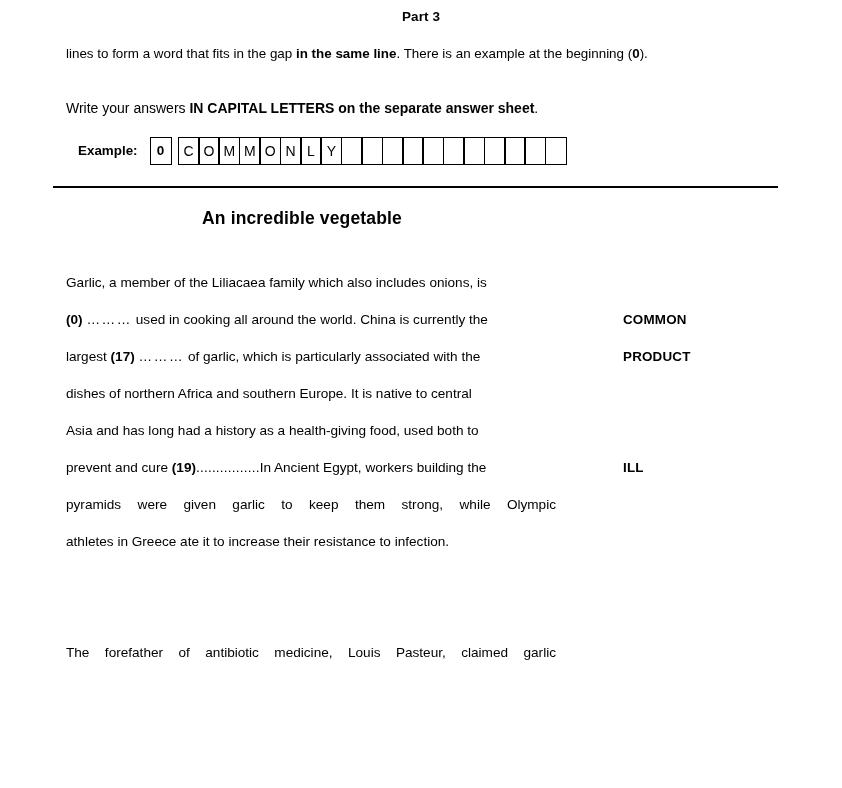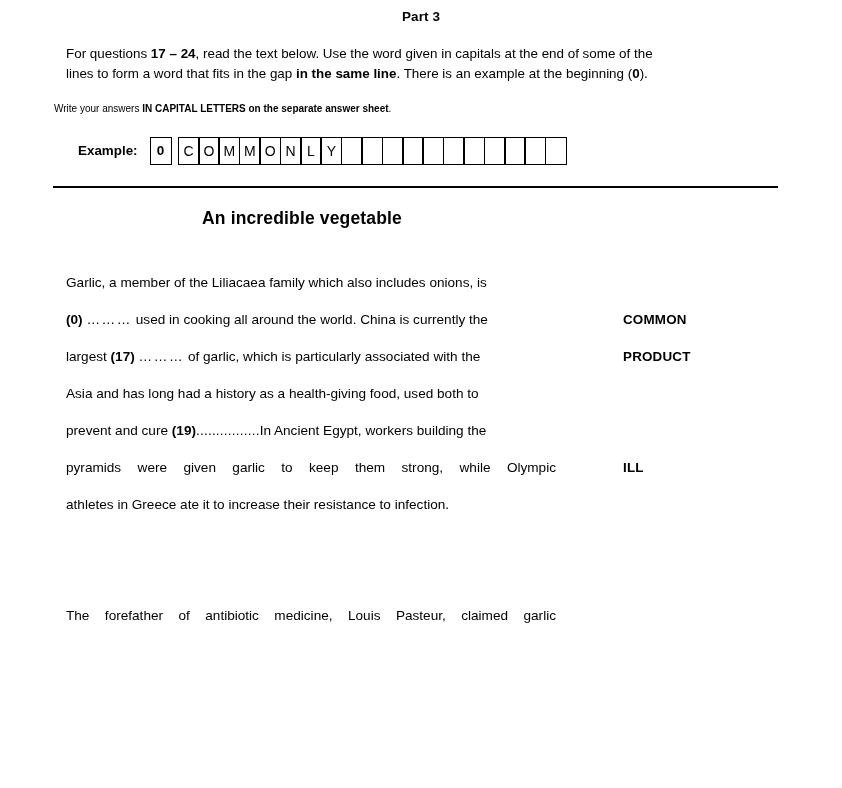--- a/index.html
+++ b/index.html
@@ -41,22 +41,22 @@
     width: 700px;
     font-size: 13.4px;
     line-height: 19.5px;
   }
   .instructions .ln { display: block; white-space: nowrap; }
   .b { font-weight: bold; }
 
   .write-answers {
     position: absolute;
     top: 99px;
-    left: 54px;
-    font-size: 10px;
+    left: 66px;
+    font-size: 14px;
     line-height: 19.5px;
     white-space: nowrap;
   }
 
   
   .example-row {
     position: absolute;
     top: 136px;
     left: 78px;
     display: flex;
@@ -168,23 +168,20 @@
   .cue-line.empty { }
 </style>
 </head>
 <body>
 
 <div class="page">
 
   <div class="part-heading">Part 3</div>
 
   <div class="instructions">
-    <span class="ln">
-      <span>For questions </span><span class="b">17 – 24</span><span>, read the text below.  Use the word given in capitals at the end of some of the</span>
-    </span>
     <span class="ln">
       <span>lines to form a word that fits in the gap </span><span class="b">in the same line</span><span>.  There is an example at the beginning (</span><span class="b">0</span><span>).</span>
     </span>
   </div>
 
   <div class="write-answers">
     <span>Write your answers </span><span class="b">IN CAPITAL LETTERS on the separate answer sheet</span><span>.</span>
   </div>
 
   <div class="example-row">
@@ -217,20 +214,21 @@
   </div>
 
   <div class="divider"></div>
 
   <div class="passage-title">An incredible vegetable</div>
 
   <div class="body-block" id="body-block">
       <div class="body-line"><span>Garlic, a member of the Liliacaea family which also includes onions, is</span></div>
       <div class="body-line"><span class="b">(0)</span><span> </span><span class="dots">………</span><span> used in cooking all around the world.  China is currently the</span></div>
       <div class="body-line"><span>largest </span><span class="b">(17)</span><span> </span><span class="dots">………</span><span> of garlic, which is particularly associated with the</span></div>
+      <div class="body-line"><span>dishes of northern Africa and southern Europe.  It is native to central</span></div>
       <div class="body-line"><span>Asia and has long had a history as a health-giving food, used both to</span></div>
       <div class="body-line"><span>prevent and cure </span><span class="b">(19)</span><span class="dots-long">................</span><span>In Ancient Egypt, workers building the</span></div>
       <div class="body-line justify"><span>pyramids were given garlic to keep them strong, while Olympic</span></div>
       <div class="body-line"><span>athletes in Greece ate it to increase their resistance to infection.</span></div>
       <div class="body-line spacer"></div>
       <div class="body-line spacer"></div>
       <div class="body-line justify"><span>The forefather of antibiotic medicine, Louis Pasteur, claimed garlic</span></div>
     </div>
 
   <div class="cue-col" id="cue-col">

